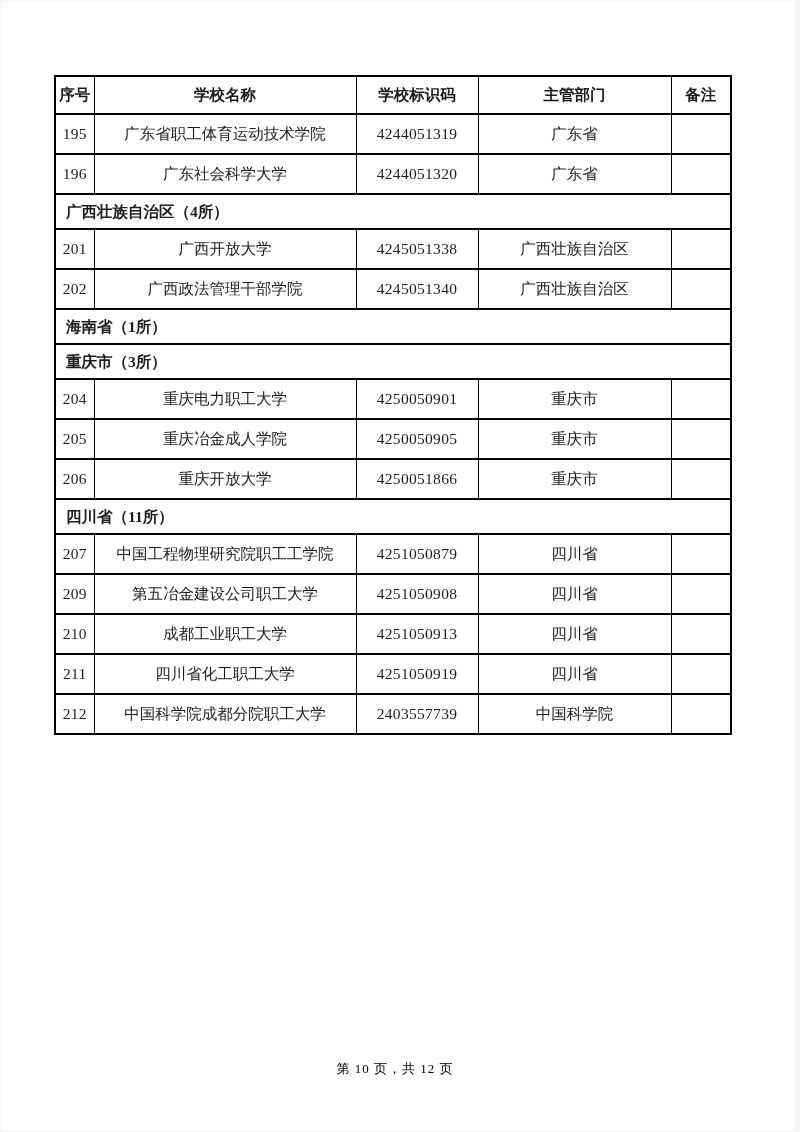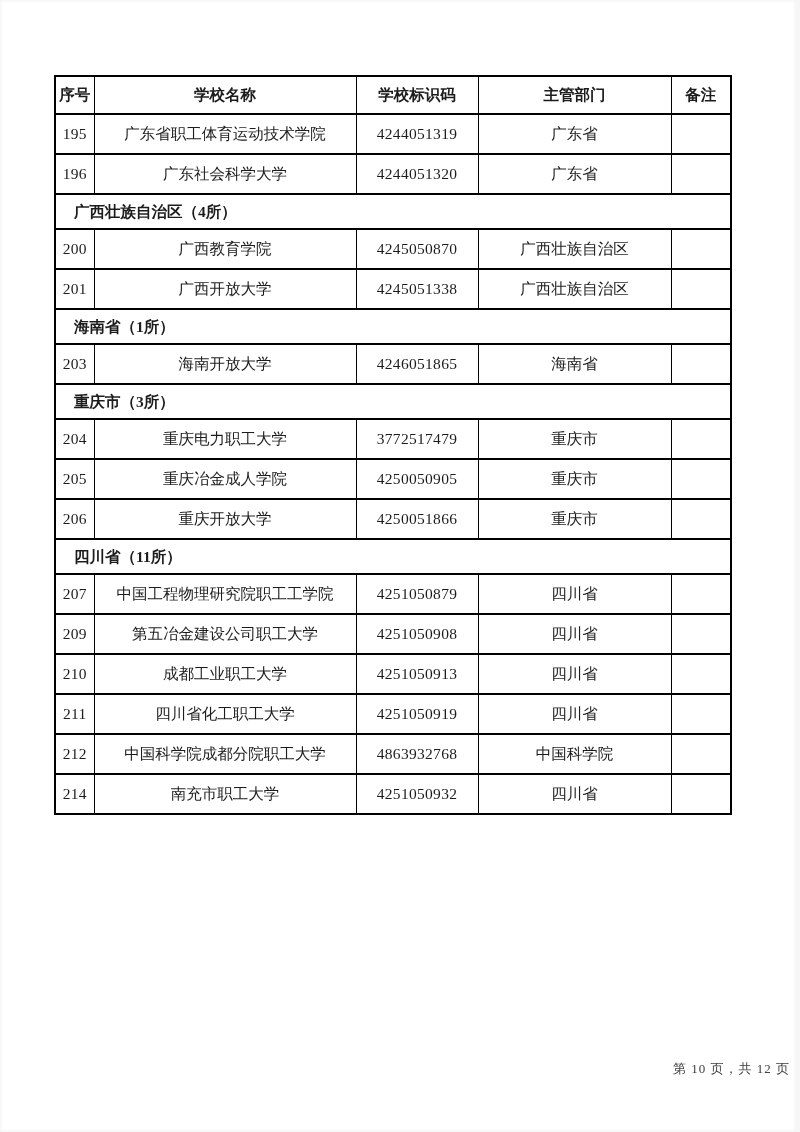--- a/index.html
+++ b/index.html
@@ -39,37 +39,37 @@
     line-height: 1.1;
     overflow: hidden;
   }
   .school-table thead tr { height: 38px; }
   .school-table thead th { font-weight: bold; }
   .school-table tr.data-row { height: 40px; }
   .school-table tr.section-row { height: 35px; }
   .school-table tr.section-row td {
     text-align: left;
     font-weight: bold;
-    padding-left: 18px;
+    padding-left: 10px;
     font-size: 15.5px;
   }
   .school-table td.cell-code,
   .school-table td.cell-no {
     font-family: "Liberation Serif", "DejaVu Serif", serif;
     letter-spacing: 0.3px;
     margin-top: 24px;
   }
   .page-footer {
     position: absolute;
     left: 0;
     width: 790px;
     top: 1060px;
-    text-align: right;
+    text-align: center;
     font-size: 13px;
-    color: #404040;
+    color: #000000;
     letter-spacing: 1px;
   }
 </style>
 </head>
 <body>
 
 <div class="page">
   <table class="school-table">
     <colgroup>
       <col style="width:39px">
@@ -99,50 +99,43 @@
           <td class="cell-no">196</td>
           <td class="cell-name">广东社会科学大学</td>
           <td class="cell-code">4244051320</td>
           <td class="cell-dept">广东省</td>
           <td class="cell-note"></td>
         </tr>
         <tr class="section-row">
           <td colspan="5">广西壮族自治区（4所）</td>
         </tr>
         <tr class="data-row">
-          <td class="cell-no">200</td>
-          <td class="cell-name">广西教育学院</td>
-          <td class="cell-code">4245050870</td>
-          <td class="cell-dept">广西壮族自治区</td>
-          <td class="cell-note"></td>
-        </tr>
-        <tr class="data-row">
           <td class="cell-no">201</td>
           <td class="cell-name">广西开放大学</td>
           <td class="cell-code">4245051338</td>
           <td class="cell-dept">广西壮族自治区</td>
           <td class="cell-note"></td>
         </tr>
+        <tr class="data-row">
+          <td class="cell-no">202</td>
+          <td class="cell-name">广西政法管理干部学院</td>
+          <td class="cell-code">4245051340</td>
+          <td class="cell-dept">广西壮族自治区</td>
+          <td class="cell-note"></td>
+        </tr>
         <tr class="section-row">
           <td colspan="5">海南省（1所）</td>
-        </tr>
-        <tr class="data-row">
-          <td class="cell-no">203</td>
-          <td class="cell-name">海南开放大学</td>
-          <td class="cell-code">4246051865</td>
-          <td class="cell-dept">海南省</td>
-          <td class="cell-note"></td>
         </tr>
         <tr class="section-row">
           <td colspan="5">重庆市（3所）</td>
         </tr>
         <tr class="data-row">
           <td class="cell-no">204</td>
           <td class="cell-name">重庆电力职工大学</td>
-          <td class="cell-code">3772517479</td>
+          <td class="cell-code">4250050901</td>
           <td class="cell-dept">重庆市</td>
           <td class="cell-note"></td>
         </tr>
         <tr class="data-row">
           <td class="cell-no">205</td>
           <td class="cell-name">重庆冶金成人学院</td>
           <td class="cell-code">4250050905</td>
           <td class="cell-dept">重庆市</td>
           <td class="cell-note"></td>
         </tr>
@@ -180,28 +173,21 @@
         <tr class="data-row">
           <td class="cell-no">211</td>
           <td class="cell-name">四川省化工职工大学</td>
           <td class="cell-code">4251050919</td>
           <td class="cell-dept">四川省</td>
           <td class="cell-note"></td>
         </tr>
         <tr class="data-row">
           <td class="cell-no">212</td>
           <td class="cell-name">中国科学院成都分院职工大学</td>
-          <td class="cell-code">4863932768</td>
+          <td class="cell-code">2403557739</td>
           <td class="cell-dept">中国科学院</td>
-          <td class="cell-note"></td>
-        </tr>
-        <tr class="data-row">
-          <td class="cell-no">214</td>
-          <td class="cell-name">南充市职工大学</td>
-          <td class="cell-code">4251050932</td>
-          <td class="cell-dept">四川省</td>
           <td class="cell-note"></td>
         </tr>
       </tbody>
   </table>
 
   <div class="page-footer">第 10 页，共 12 页</div>
 </div>
 
 </body></html>

